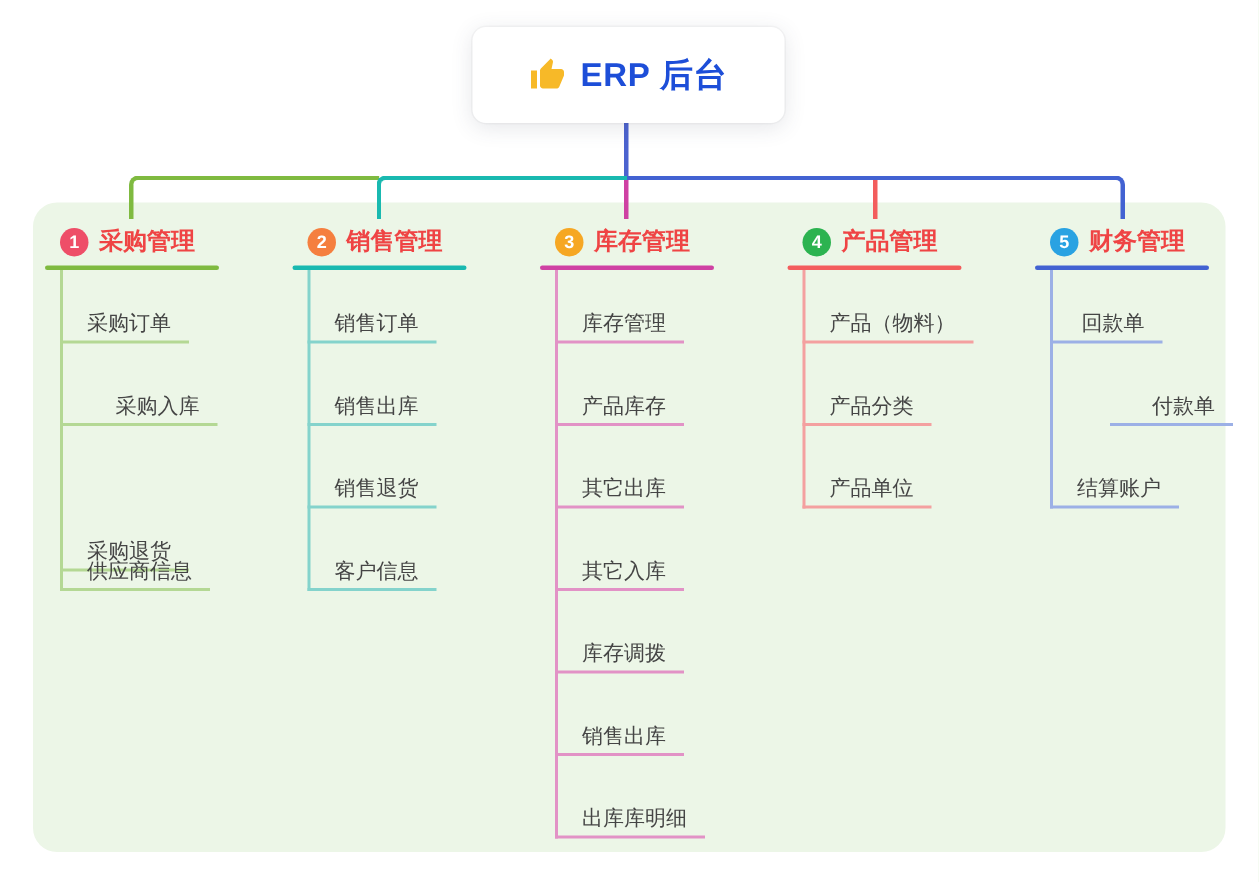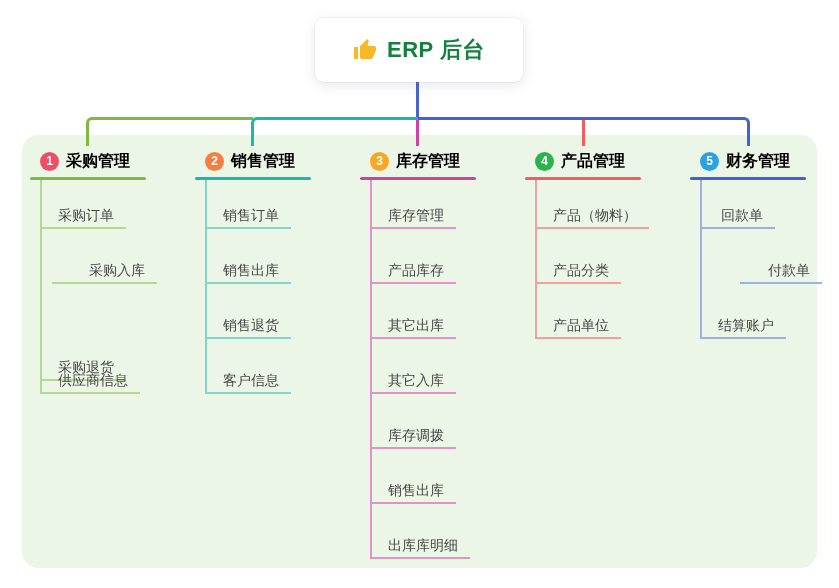--- a/index.html
+++ b/index.html
@@ -25,36 +25,36 @@
     left: 315px; top: 18px;
     width: 208px; height: 64px;
     background: #ffffff;
     border-radius: 9px;
     box-shadow: 0 3px 14px rgba(60,70,90,0.13), 0 0 0 1px rgba(0,0,0,0.03);
     display: flex; align-items: center; justify-content: center;
     gap: 10px;
     z-index: 3;
   }
   .root-card .root-title {
-    font-size: 22px; font-weight: 600; color: #15803d; letter-spacing: 0.5px;
+    font-size: 22px; font-weight: 600; color: #1d4ed8; letter-spacing: 0.5px;
   }
   .thumb-icon { width: 24px; height: 24px; display: inline-block; }
 
   .edge { position: absolute; z-index: 1; }
   .node-title-row {
     position: absolute; height: 22px;
     display: flex; align-items: center; gap: 7px; z-index: 2;
   }
   .badge {
     width: 19px; height: 19px; border-radius: 50%;
     color: #fff; font-size: 12px; font-weight: 700;
     display: flex; align-items: center; justify-content: center;
     flex: 0 0 auto;
   }
-  .branch-title { font-size: 16px; font-weight: 600; color: #000000; white-space: nowrap; }
+  .branch-title { font-size: 16px; font-weight: 600; color: #ef4444; white-space: nowrap; }
   .title-underline { position: absolute; height: 3px; border-radius: 2px; z-index: 2; }
   .stem { position: absolute; width: 2px; z-index: 1; }
   .child-item {
     position: absolute;
     padding: 0 12px 0 18px;
     height: 26px; line-height: 24px;
     font-size: 14px; color: #454545;
     white-space: nowrap;
     border-bottom: 2px solid transparent;
     z-index: 2;
@@ -83,21 +83,21 @@
       <div class="edge" style="left: 582px; top: 120px; width: 3px; height: 26px; background: rgb(243, 93, 93);"></div>
     </div>
   <div id="branches">
       <div class="node-title-row" style="left: 40px; top: 150px;">
         <div class="badge" style="background: rgb(238, 78, 104);">1</div>
         <div class="branch-title">采购管理</div>
       </div>
       <div class="title-underline" style="left: 30px; top: 177px; width: 116px; background: rgb(127, 186, 64);"></div>
       <div class="stem" style="left: 40px; top: 180px; height: 214px; background: rgb(180, 216, 148);"></div>
       <div class="child-item" style="left: 40px; top: 203px; border-bottom-color: rgb(180, 216, 148);">采购订单</div>
-      <div class="child-item" style="left: 52px; top: 258px; border-bottom-color: rgb(180, 216, 148); padding-left: 37px;">采购入库</div>
+      <div class="child-item" style="left: 40px; top: 258px; border-bottom-color: rgb(180, 216, 148); padding-left: 37px;">采购入库</div>
       <div class="child-item" style="left: 40px; top: 313px; border-bottom-color: rgb(180, 216, 148); margin-top: 42px;">采购退货</div>
       <div class="child-item" style="left: 40px; top: 368px; border-bottom-color: rgb(180, 216, 148);">供应商信息</div>
       <div class="node-title-row" style="left: 205px; top: 150px;">
         <div class="badge" style="background: rgb(245, 127, 63);">2</div>
         <div class="branch-title">销售管理</div>
       </div>
       <div class="title-underline" style="left: 195px; top: 177px; width: 116px; background: rgb(25, 185, 176);"></div>
       <div class="stem" style="left: 205px; top: 180px; height: 214px; background: rgb(132, 211, 204);"></div>
       <div class="child-item" style="left: 205px; top: 203px; border-bottom-color: rgb(132, 211, 204);">销售订单</div>
       <div class="child-item" style="left: 205px; top: 258px; border-bottom-color: rgb(132, 211, 204);">销售出库</div>

